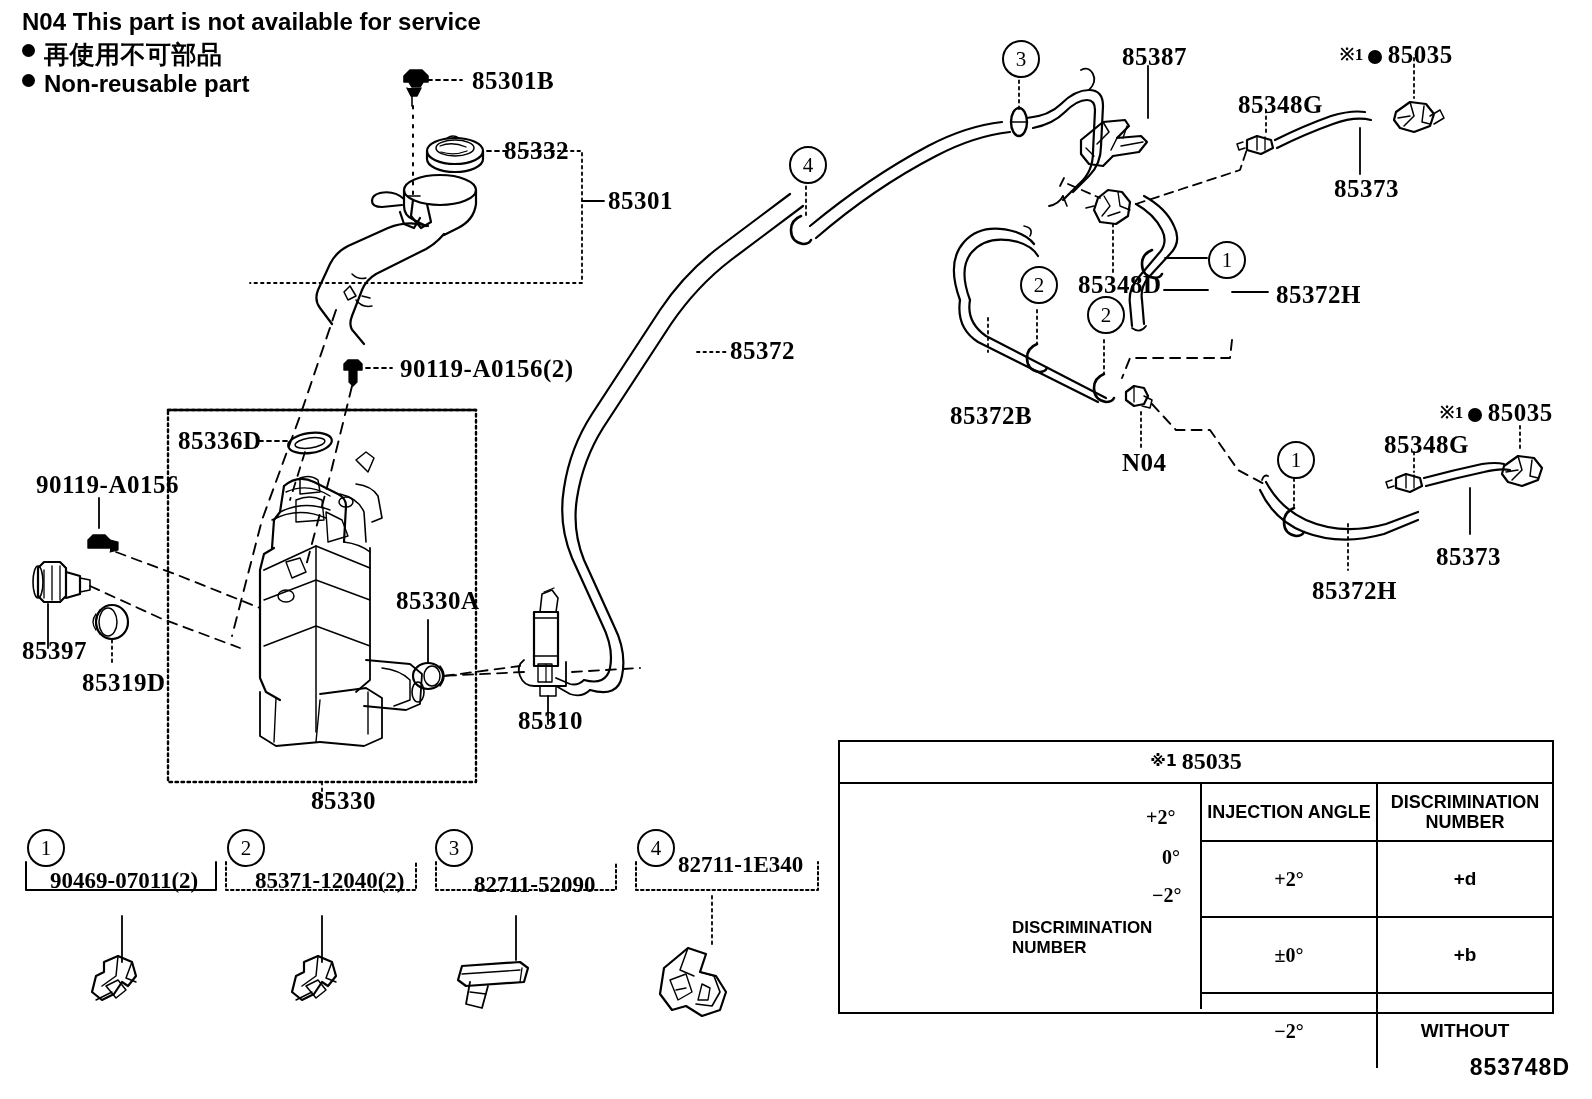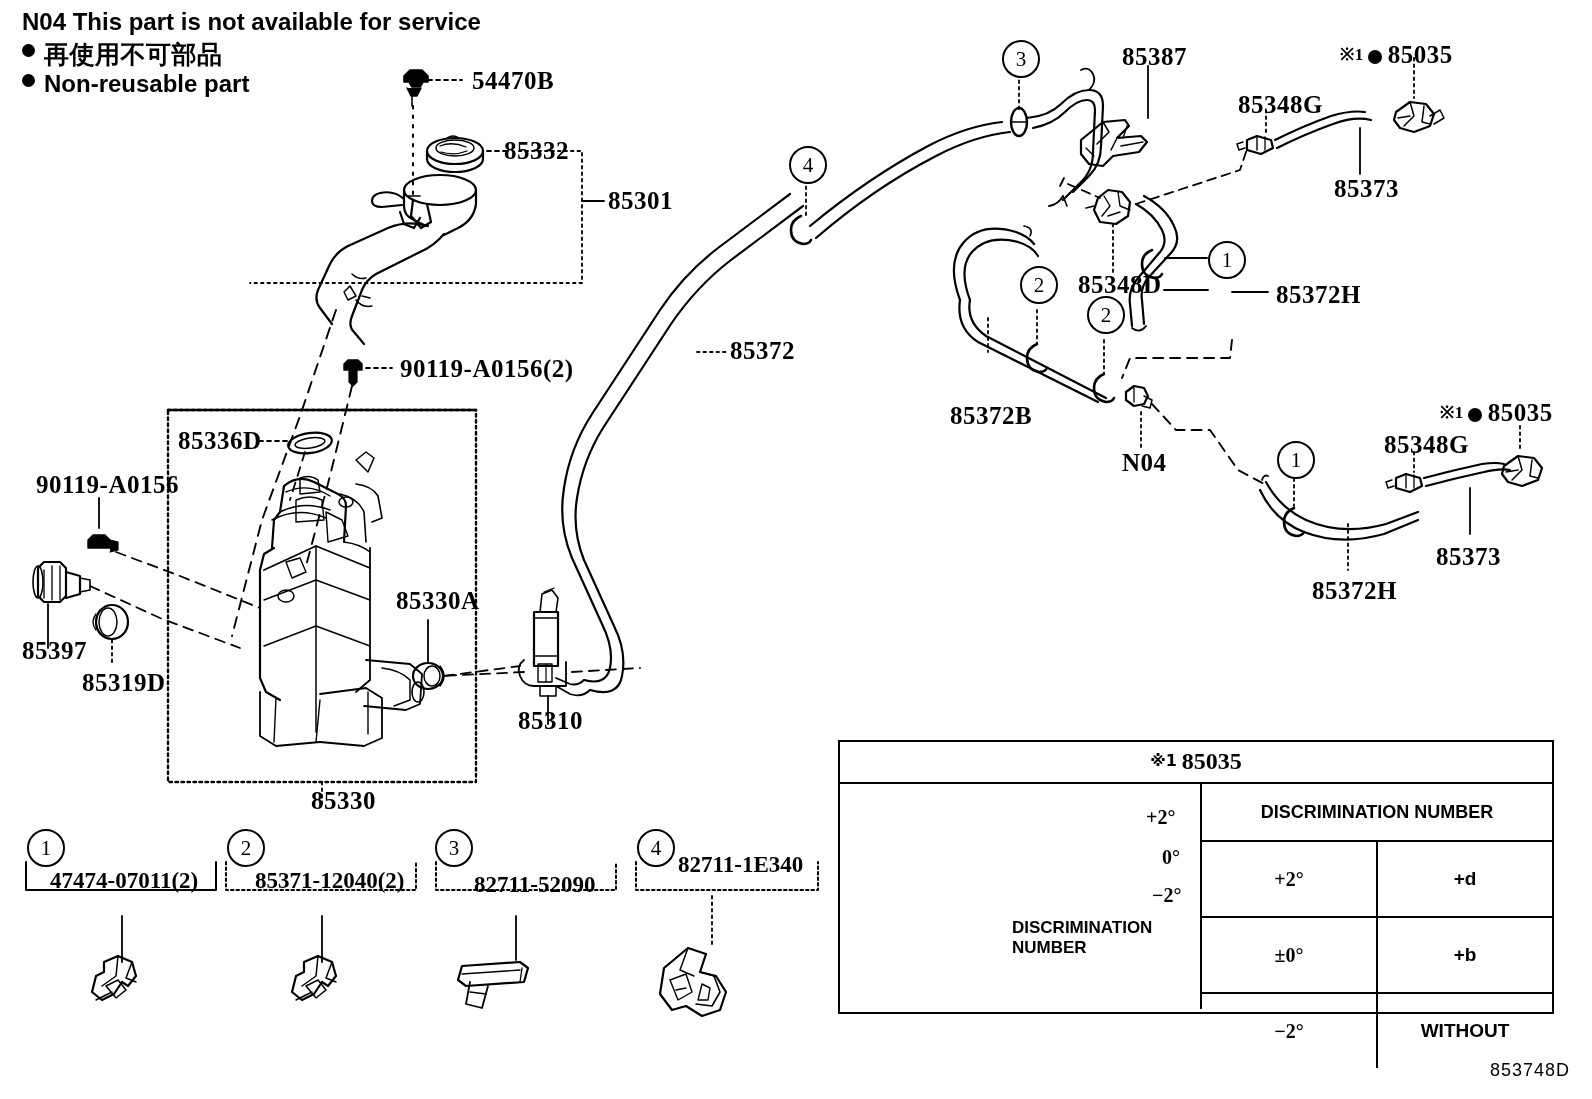--- a/index.html
+++ b/index.html
@@ -33,21 +33,21 @@
   .tc.dv2{height:74px;font-size:19px;font-family:"Liberation Sans",sans-serif;}
 
   .num-circle{position:absolute;width:34px;height:34px;border:2.2px solid #000;
      border-radius:50%;background:#fff;display:flex;align-items:center;
      justify-content:center;font-family:"Liberation Serif",serif;font-size:21px;font-weight:400;}
   .grp-label{position:absolute;font-family:"Liberation Serif",serif;font-weight:700;
      font-size:23px;white-space:nowrap;}
   .dnum{position:absolute;font-family:"Liberation Sans",sans-serif;font-weight:600;font-size:17px;
      line-height:1.15;white-space:pre;}
   .corner{position:absolute;right:22px;bottom:18px;font-family:"Liberation Sans",sans-serif;
-     font-weight:400;font-size:18px;letter-spacing:1px;}
+     font-weight:700;font-size:23px;letter-spacing:1px;}
   .ast{font-size:17px;vertical-align:3px;}
 </style>
 </head>
 <body>
 
 <div class="stage">
 
   <div class="note-row lbl hdr" style="left:22px;top:10px;">N04 This part is not available for service</div>
   <div class="note-row" style="left:22px;top:42px;">
     <span class="dot"></span><span class="lbl hdr-jp">再使用不可部品</span>
@@ -437,21 +437,21 @@
         <path d="M878 970 h100" stroke-width="1.6"></path>
         <path d="M878 986 h100" stroke-width="1.6"></path>
 
         <path d="M1006 932 L 956 944" stroke-width="1.7"></path>
         <path d="M1006 932 l-14 0 l6 6 z" fill="#000" stroke="none"></path>
       </g>
 
     </g>
   </svg>
 
-  <div class="lbl pn" style="left:472px;top:68px;">54470B</div>
+  <div class="lbl pn" style="left:472px;top:68px;">85301B</div>
   <div class="lbl pn" style="left:504px;top:138px;">85332</div>
   <div class="lbl pn" style="left:608px;top:188px;text-align:center;">85301</div>
   <div class="lbl pn" style="left:400px;top:356px;">90119-A0156(2)</div>
 
   <div class="lbl pn" style="left:178px;top:428px;">85336D</div>
   <div class="lbl pn" style="left:36px;top:472px;">90119-A0156</div>
   <div class="lbl pn" style="left:22px;top:638px;">85397</div>
   <div class="lbl pn" style="left:82px;top:670px;">85319D</div>
   <div class="lbl pn" style="left:396px;top:588px;">85330A</div>
   <div class="lbl pn" style="left:288px;top:788px;margin-left:23px;">85330</div>
@@ -480,21 +480,21 @@
   <div class="lbl pn" style="left:1312px;top:578px;">85372H</div>
 
   <div class="num-circle" style="left:1002px;top:40px;">3</div>
   <div class="num-circle" style="left:789px;top:146px;">4</div>
   <div class="num-circle" style="left:1208px;top:241px;">1</div>
   <div class="num-circle" style="left:1020px;top:266px;">2</div>
   <div class="num-circle" style="left:1087px;top:296px;">2</div>
   <div class="num-circle" style="left:1277px;top:441px;">1</div>
 
   <div class="num-circle" style="left:27px;top:829px;">1</div>
-  <div class="grp-label" style="left:50px;top:868px;">47474-07011(2)</div>
+  <div class="grp-label" style="left:50px;top:868px;">90469-07011(2)</div>
 
   <div class="num-circle" style="left:227px;top:829px;">2</div>
   <div class="grp-label" style="left:255px;top:868px;">85371-12040(2)</div>
 
   <div class="num-circle" style="left:435px;top:829px;">3</div>
   <div class="grp-label" style="left:474px;top:872px;">82711-52090</div>
 
   <div class="num-circle" style="left:637px;top:829px;">4</div>
   <div class="grp-label" style="left:678px;top:852px;">82711-1E340</div>
 
@@ -505,20 +505,22 @@
     <div class="body" style="height:225px;">
       <div class="left">
         <div class="dnum" style="left:172px;top:134px;">DISCRIMINATION
 NUMBER</div>
         <div class="dnum" style="left:306px;top:22px;font-family:'Liberation Serif',serif;font-weight:700;font-size:20px;">+2°</div>
         <div class="dnum" style="left:322px;top:62px;font-family:'Liberation Serif',serif;font-weight:700;font-size:20px;">0°</div>
         <div class="dnum" style="left:312px;top:100px;font-family:'Liberation Serif',serif;font-weight:700;font-size:20px;">−2°</div>
       </div>
       <div class="right">
         <div class="thr">
+          <div class="tc hd b">INJECTION
+ANGLE</div>
           <div class="tc hd">DISCRIMINATION
 NUMBER</div>
         </div>
         <div class="thr">
           <div class="tc dv b">+2°</div>
           <div class="tc dv2">+d</div>
         </div>
         <div class="thr">
           <div class="tc dv b">±0°</div>
           <div class="tc dv2">+b</div>

